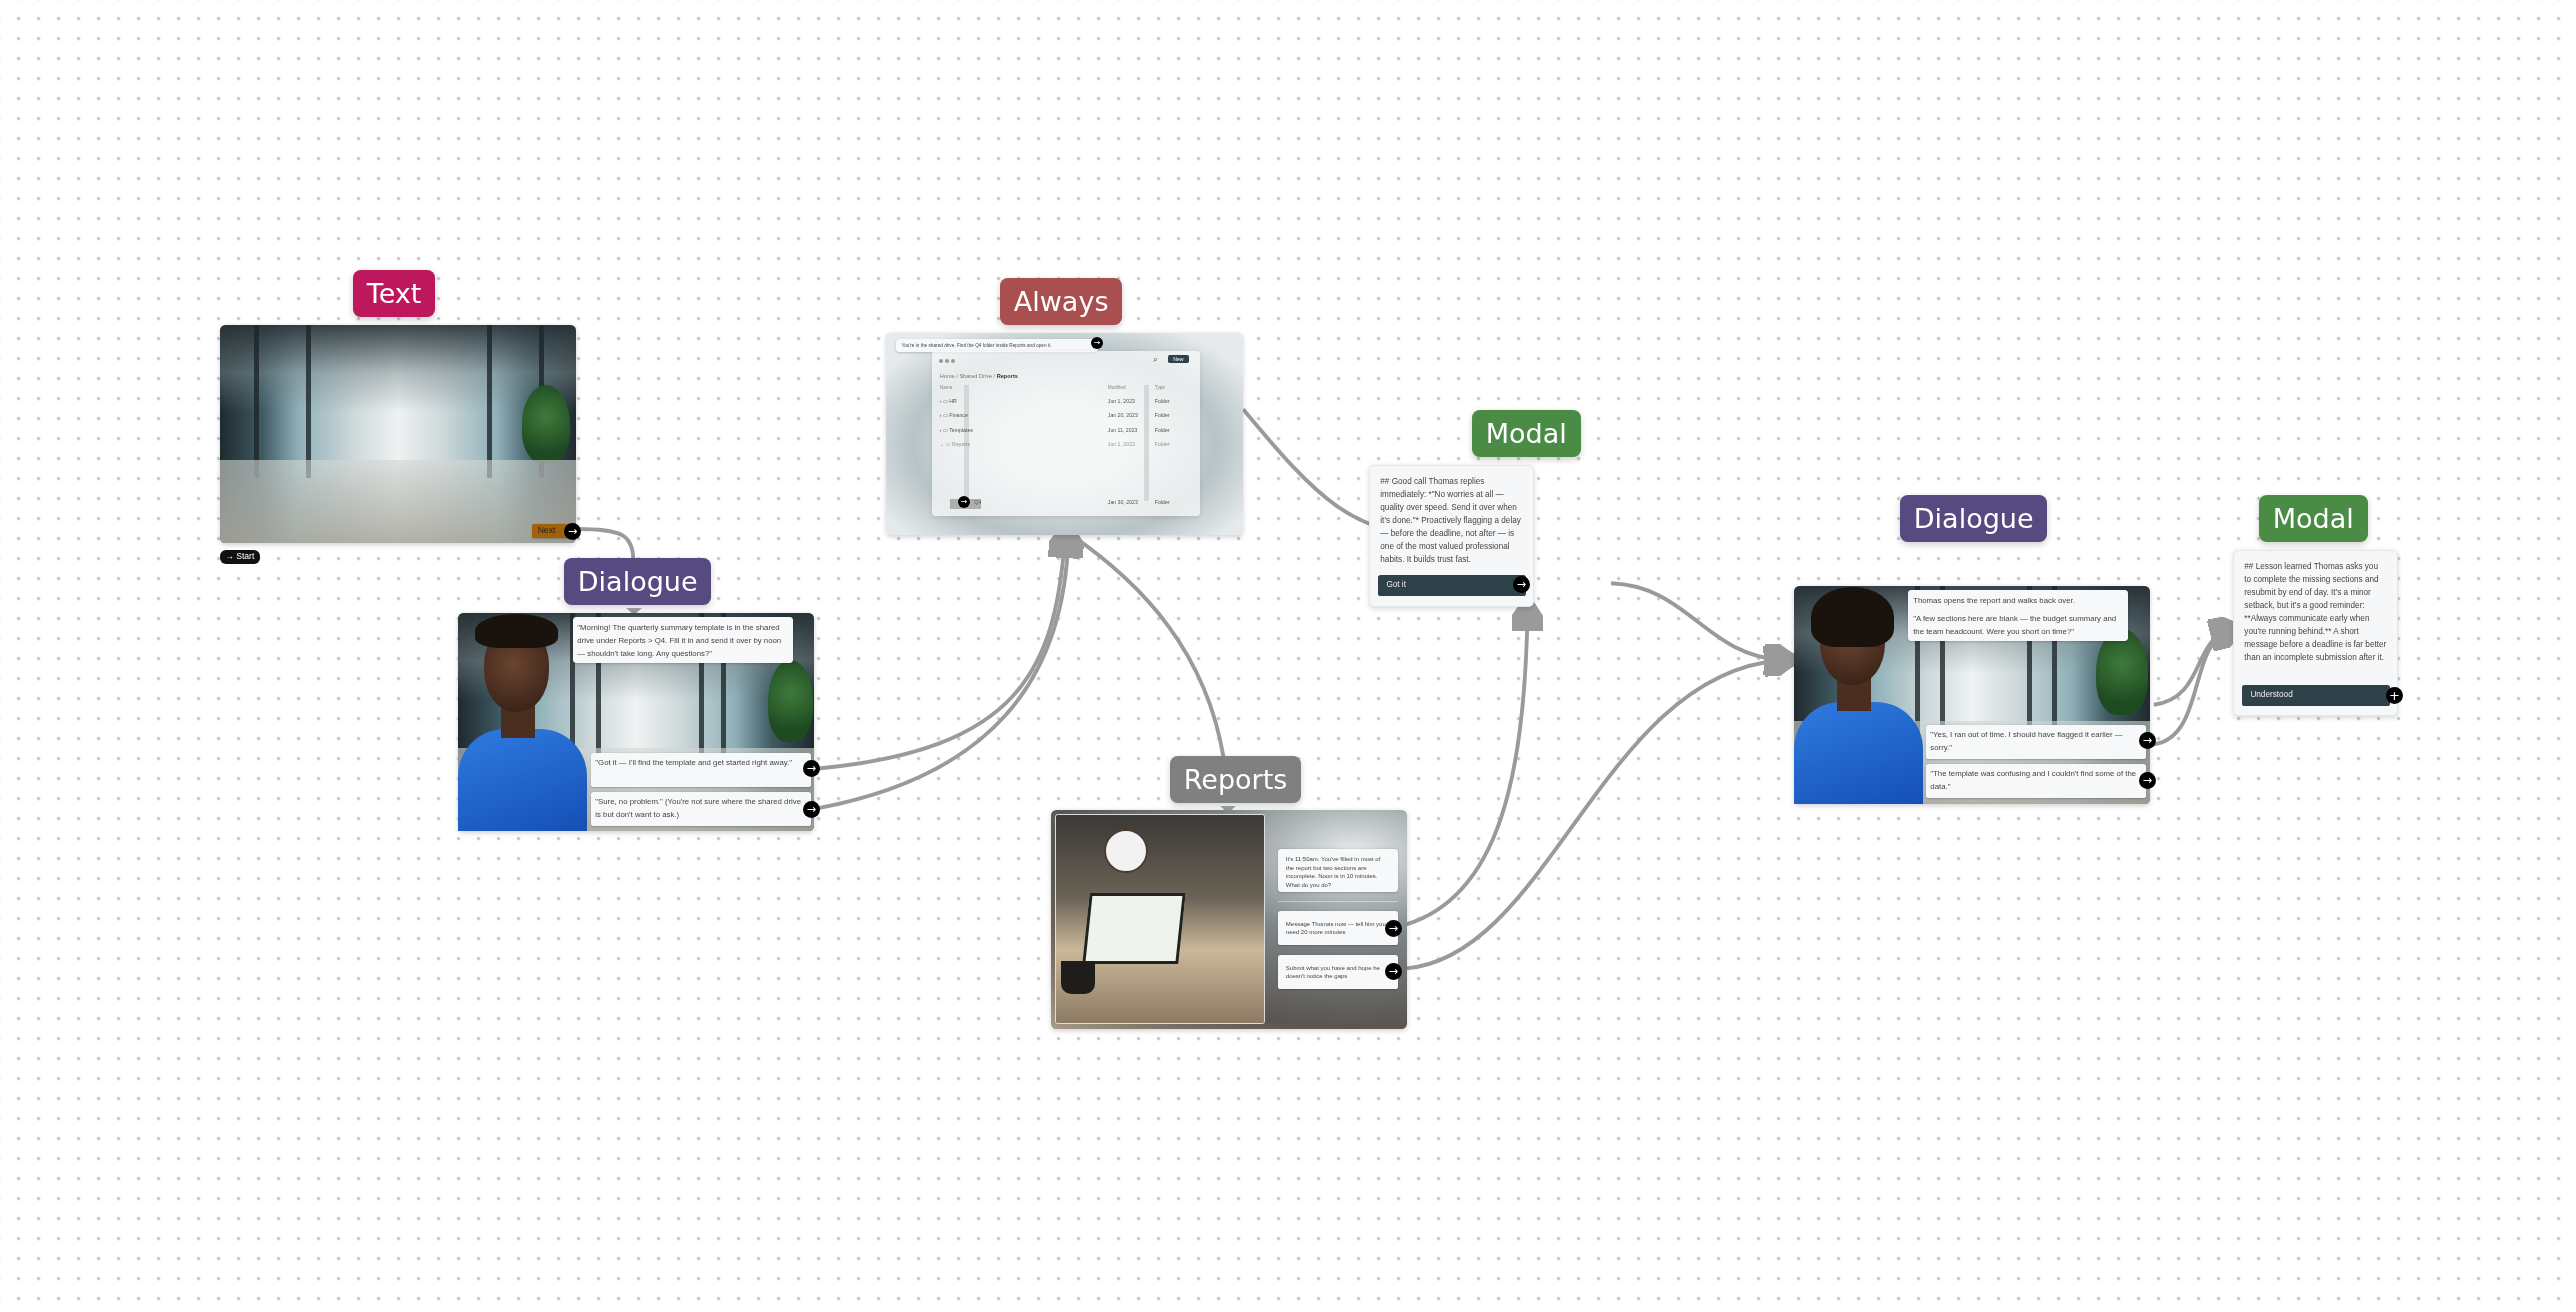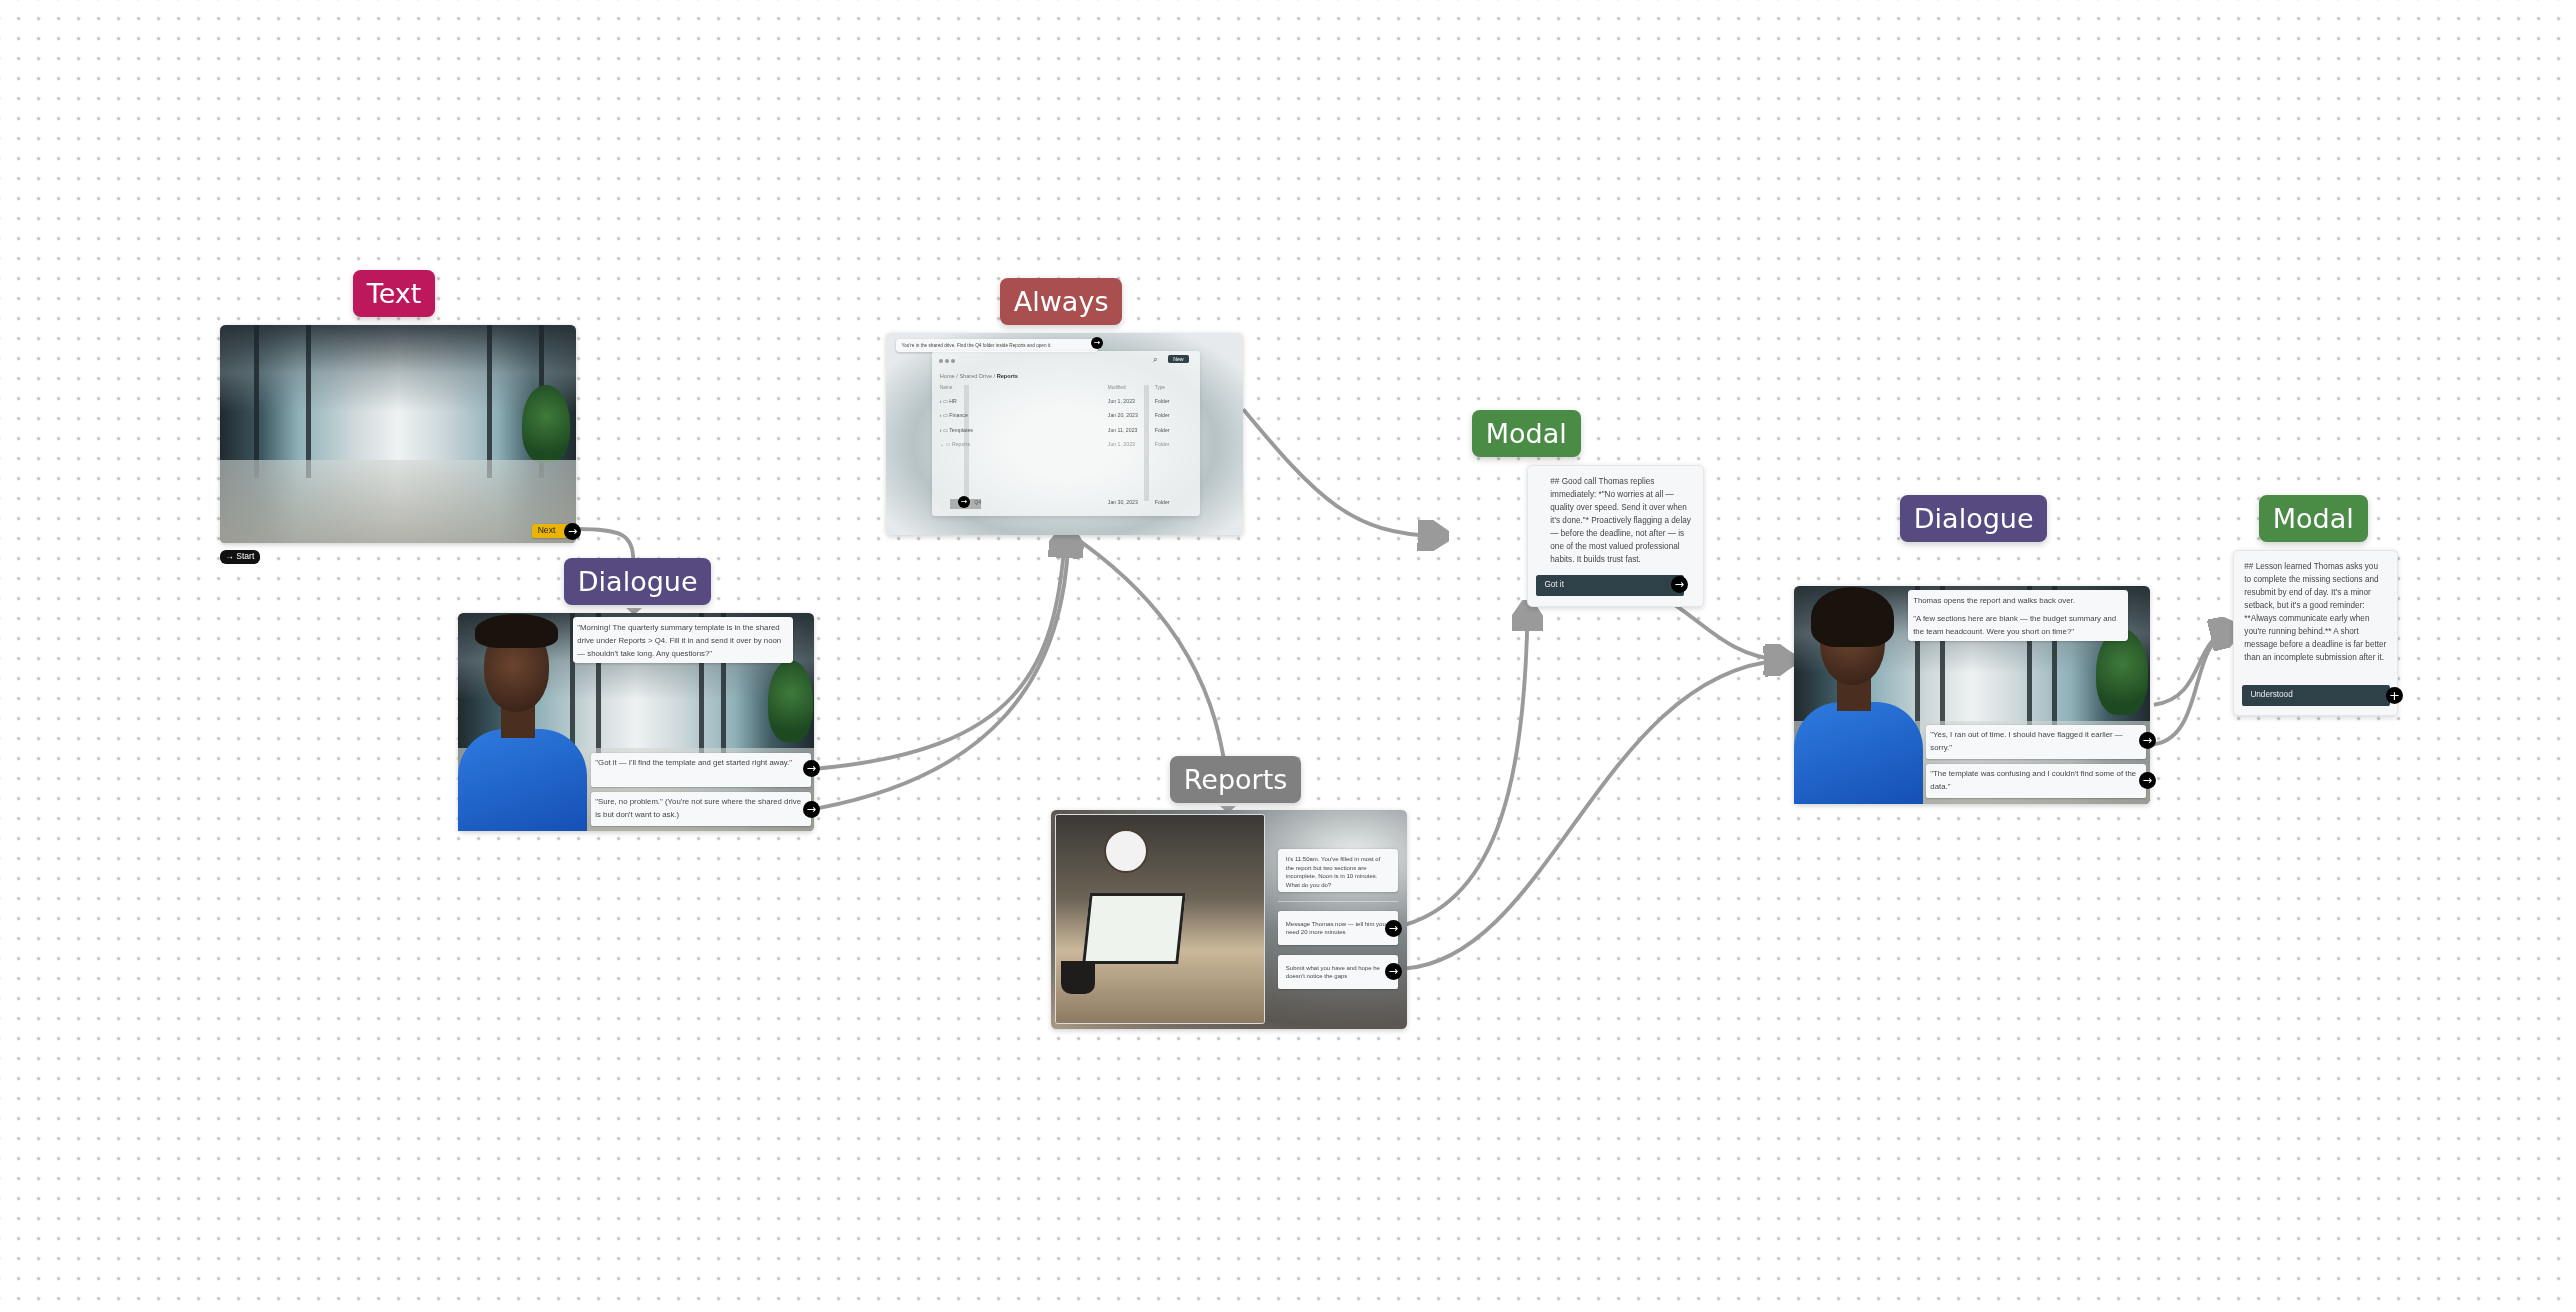--- a/index.html
+++ b/index.html
@@ -57,21 +57,21 @@
     position:absolute; width:17px; height:17px; border-radius:50%; background:#000; color:#fff;
     font-size:11.2px; line-height:17px; text-align:center; font-family:"DejaVu Sans", sans-serif; cursor:pointer;
   }
   .choice-btn { position:absolute; background:#f7f8fa; border-radius:2.6px; box-shadow:0 0.9px 1.7px rgba(0,0,0,0.2); font-size:8.6px; line-height:13px; color:#444; padding:5.2px 8.6px; box-sizing:border-box; cursor:pointer; }
 
   .modal-card { position:absolute; background:#f6f7f9; border-radius:5.2px; box-shadow:0 1.7px 5.2px rgba(0,0,0,0.15); border:0.9px solid #e3e6ea; }
   .modal-body { font-size:8.2px; line-height:13px; color:#444; padding:8.6px 10.3px 0 10.3px; }
   .modal-btn { position:absolute; background:#2e4148; color:#eee; font-size:8.2px; line-height:20.7px; height:20.7px; border-radius:2.6px; padding-left:8.6px; box-sizing:border-box; cursor:pointer; }
 
   .start-badge { position:absolute; background:#111; color:#fff; font-size:8.6px; line-height:13.8px; height:13.8px; padding:0 5.2px; border-radius:3.4px; }
-  .next-btn { position:absolute; background:#eab308; color:#222; font-size:8.6px; line-height:13.8px; height:13.8px; padding:0 20.7px 0 5.2px; border-radius:2.6px; box-shadow:0 0.9px 1.7px rgba(0,0,0,0.2); }
+  .next-btn { position:absolute; background:#a16207; color:#222; font-size:8.6px; line-height:13.8px; height:13.8px; padding:0 20.7px 0 5.2px; border-radius:2.6px; box-shadow:0 0.9px 1.7px rgba(0,0,0,0.2); }
 </style>
 </head>
 <body>
 
 <svg class="edges" viewBox="0 0 2990 1524">
   <defs>
     <marker id="ah" markerWidth="8" markerHeight="8" refX="5" refY="4" orient="auto" markerUnits="strokeWidth">
       <path d="M0,0 L6,4 L0,8 z" fill="#9a9a9a" stroke="none"></path>
     </marker>
   </defs>
@@ -168,21 +168,21 @@
     <div style="position:absolute;left:7.8px;top:90px;width:254px;opacity:0.6;">⌄ ▭ <span>Reports</span><span style="position:absolute;left:168px;">Jun 1, 2023</span><span style="position:absolute;left:215px;">Folder</span></div>
     <div style="position:absolute;left:7.8px;top:148px;width:254px;">
       <span style="display:inline-block;background:rgba(150,150,150,0.7);width:31px;height:9.5px;margin-left:10.3px;text-align:right;"><span>Q4</span></span>
       <span style="position:absolute;left:168px;">Jan 30, 2023</span><span style="position:absolute;left:215px;">Folder</span>
     </div>
     <div class="arrow-btn" style="left:26px;top:145px;width:12px;height:12px;line-height:12px;font-size:7.8px;">→</div>
   </div>
 </div>
 
 <div class="node-label lbl-modal" style="left:1472px;top:410px;">Modal</div>
-<div class="modal-card" style="left:1527px;top:465px;width:163px;height:140px;padding-left:12px;">
+<div class="modal-card" style="left:1369px;top:465px;width:163px;height:140px;">
   <div class="modal-body">## Good call Thomas replies immediately: *"No worries at all — quality over speed. Send it over when it's done."* Proactively flagging a delay — before the deadline, not after — is one of the most valued professional habits. It builds trust fast.</div>
   <div class="modal-btn" style="left:7.8px;top:109px;width:148px;">
     <span>Got it</span>
   </div>
   <div class="arrow-btn" style="left:143px;top:110px;">→</div>
 </div>
 
 <div class="node-label lbl-choice" style="left:1170px;top:756px;">Reports</div>
 <div class="notch" style="left:1220px;top:806px;"></div>
 <div class="node" style="left:1051px;top:810px;width:356px;height:219px;background:radial-gradient(ellipse at 85% 20%, #e8ecec 0%, #7c8486 35%, #5a5550 70%, #a89a86 100%);">

